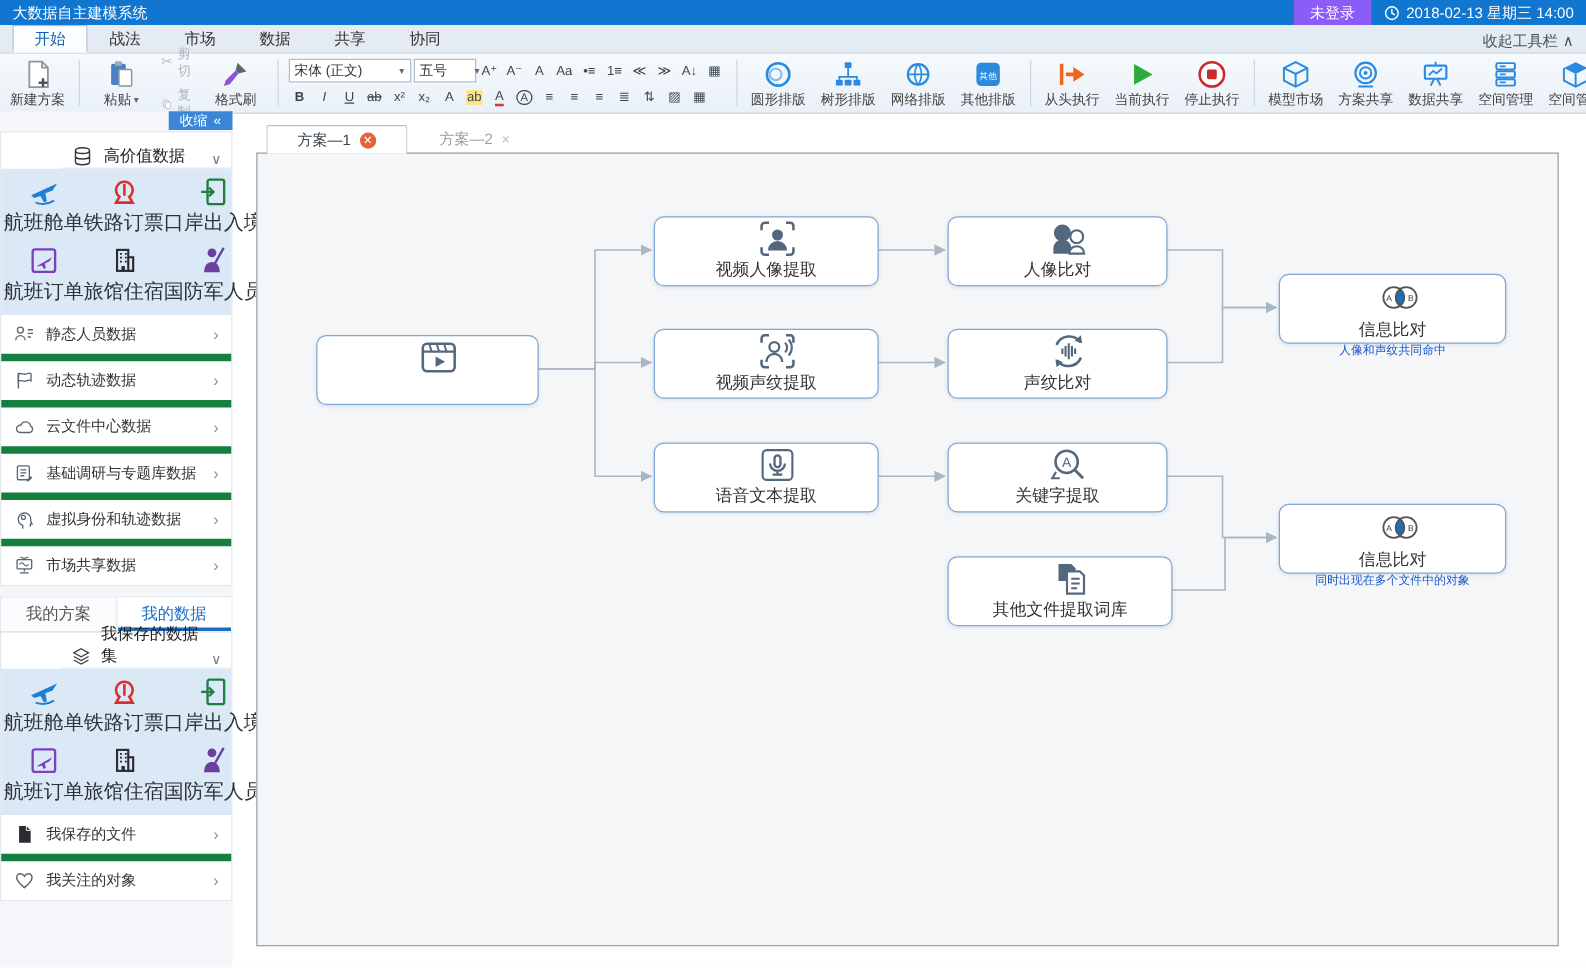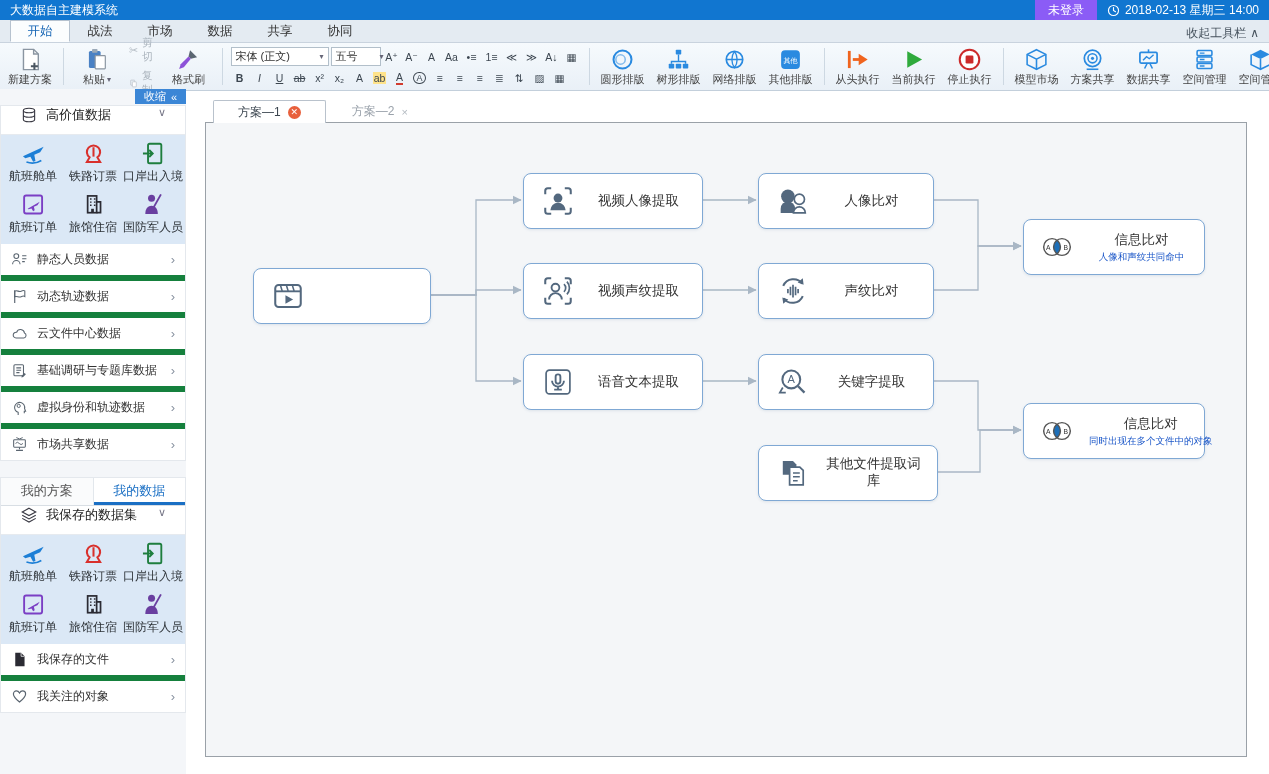--- a/index.html
+++ b/index.html
@@ -45,41 +45,41 @@
   
   .sidebar{position:absolute;top:89px;left:0;width:186px;bottom:0;background:#f4f6f9;}
   .collapse-btn{position:absolute;right:0;top:0;height:15px;background:#3b86d6;color:#fff;font-size:11px;display:flex;align-items:center;gap:5px;padding:0 9px;cursor:pointer;}
   .side-panel{position:absolute;left:0;width:184px;background:#fff;border:1px solid #e4e8ed;}
   #panel-0{top:16px;}
   #panel-1{top:388px;}
   .side-tabs{display:flex;height:27px;border-bottom:1px solid #d8dee4;background:#fafbfc;}
   .side-tab{flex:1;text-align:center;line-height:25px;font-size:13px;color:#555;border-right:1px solid #e2e7ec;cursor:pointer;}
   .side-tab:last-child{border-right:none;}
   .side-tab.active{color:#1a6fc4;box-shadow:inset 0 -3px 0 #1a6fc4;background:#fff;}
-  .side-section{height:28px;display:flex;align-items:flex-start;gap:8px;padding:0 19px;border-bottom:1px solid #e6eaef;font-size:13px;color:#222;cursor:pointer;}
+  .side-section{height:28px;display:flex;align-items:flex-end;gap:8px;padding:0 8px;border-bottom:1px solid #e6eaef;font-size:13px;color:#222;cursor:pointer;margin-left:48px;}
   .side-section .ic{width:18px;height:18px;color:#3a3a44;}
   .sec-chev{margin-left:auto;color:#778;font-size:11px;}
   .dataset-grid{display:grid;grid-template-columns:repeat(3,1fr);background:#dbe8f6;padding:6px 2px 8px;row-gap:7px;}
   .ds-cell{display:flex;flex-direction:column;align-items:center;gap:2px;cursor:pointer;}
   .ds-cell .ic{width:25px;height:25px;}
-  .ds-label{font-size:12px;color:#2e3338;white-space:nowrap;}
+  .ds-label{font-size:16px;color:#2e3338;white-space:nowrap;}
   .side-item{height:31px;display:flex;align-items:center;gap:9px;padding:0 10px;border-bottom:6px solid #15803d;font-size:12px;color:#333;cursor:pointer;}
   .side-item:last-child{border-bottom:none;}
   .side-item .ic{width:17px;height:17px;color:#5a6570;}
   .item-chev{margin-left:auto;color:#8892a0;font-size:13px;}
 
   
   .ws-tabs{position:absolute;left:213px;top:100px;height:23px;display:flex;gap:2px;z-index:2;}
   .ws-tab{display:flex;align-items:center;gap:7px;padding:0 24px;font-size:12px;color:#9aa2ab;cursor:pointer;border-radius:2px 2px 0 0;}
   .ws-tab.active{background:#fff;border:1px solid #b9c2cc;border-bottom:none;color:#3c4650;}
   .close-circle{width:13px;height:13px;border-radius:50%;background:#e8603c;color:#fff;font-size:9px;line-height:13px;text-align:center;cursor:pointer;}
   .close-x{color:#b3bac1;font-size:11px;cursor:pointer;}
   .canvas{position:absolute;left:205px;top:122px;width:1040px;height:633px;background:#f4f6f8;border:1px solid #9aa1a8;}
   #edge-svg{position:absolute;left:0;top:0;}
-  .flow-node{position:absolute;background:#fff;border:1px solid #7fa8d4;border-radius:8px;display:flex;align-items:center;box-shadow:0 1px 3px rgba(70,100,140,.13);cursor:pointer;}
+  .flow-node{position:absolute;background:#fff;border:1px solid #7fa8d4;border-radius:8px;display:flex;align-items:center;box-shadow:0 1px 3px rgba(70,100,140,.13);cursor:pointer;flex-direction:column;}
   .flow-node .ic{width:34px;height:34px;margin-left:17px;color:#53687e;flex:none;}
   .flow-node.venn-node .ic{width:44px;height:36px;margin-left:11px;}
   .fn-text{flex:1;text-align:center;padding:0 10px;font-size:13.5px;color:#333;line-height:1.25;}
   .fn-sub{font-size:9.5px;color:#1a56c8;margin-top:2px;white-space:nowrap;}
 </style>
 </head>
 <body>
 
 <div class="app">
 

